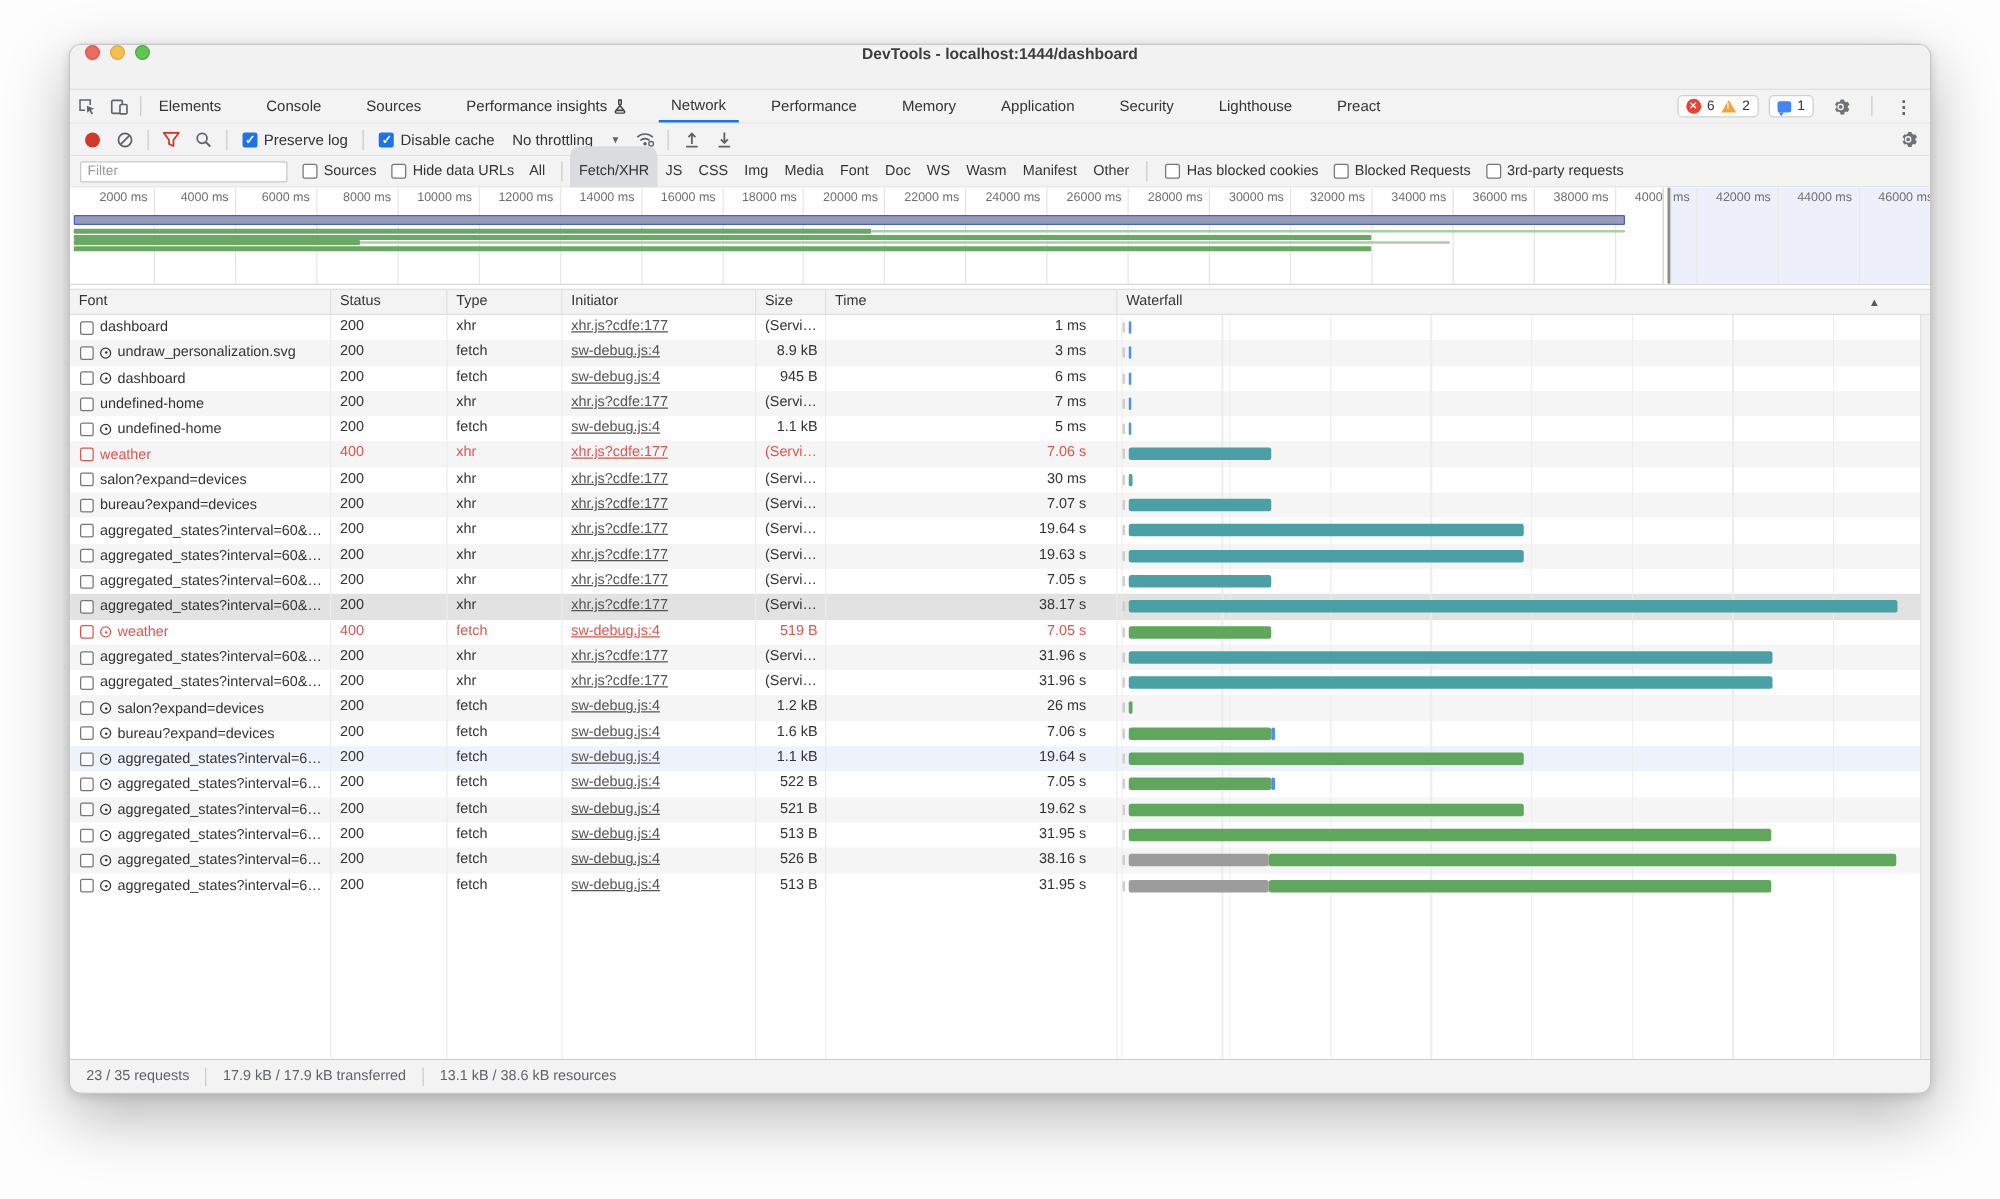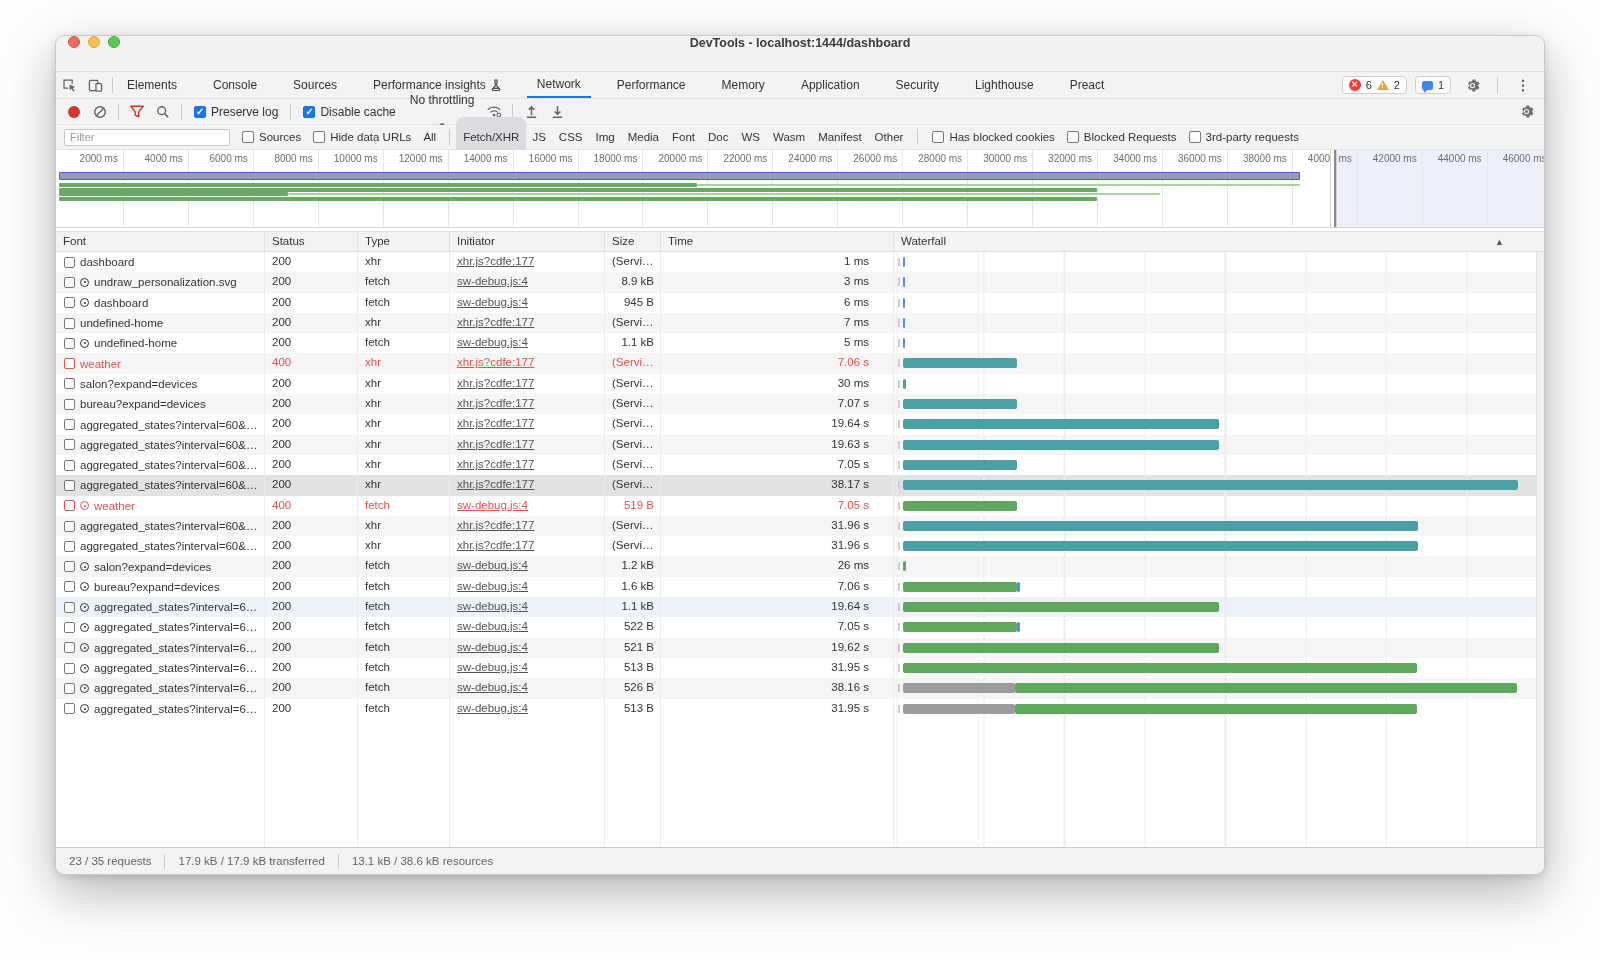--- a/index.html
+++ b/index.html
@@ -36,21 +36,21 @@
   .badge-num { font-size:11px; color:#333; }
 
   
   .toolbar { height:26px; background:#f3f3f3; border-bottom:1px solid #e3e3e3; display:flex; align-items:center; gap:2px; padding:0 6px; font-size:12px; color:#333; flex:0 0 auto; }
   .tbtn { width:24px; height:22px; display:flex; align-items:center; justify-content:center; cursor:pointer; border-radius:2px; }
   .recdot { width:12px; height:12px; border-radius:50%; background:#d0382e; }
   .cbrow { display:flex; align-items:center; gap:5px; margin:0 6px; cursor:pointer; white-space:nowrap; }
   .cb { width:12px; height:12px; border:1px solid #767676; border-radius:2px; background:#fff; flex:0 0 auto; }
   .cb.on { background:#1a73e8; border-color:#1a73e8; position:relative; }
   .cb.on:after { content:"✓"; position:absolute; left:1px; top:-1px; color:#fff; font-size:10px; font-weight:bold; }
-  .throttle { display:flex; align-items:center; gap:14px; margin:0 6px; cursor:pointer;flex-direction:column; }
+  .throttle { display:flex; align-items:center; gap:14px; margin:0 6px; cursor:pointer; }
   .caret { font-size:8px; color:#5f6368; }
   .toolbar .spacer { flex:1; }
 
   
   .filterbar { height:25px; background:#f3f3f3; border-bottom:1px solid #e3e3e3; display:flex; align-items:center; padding:0 8px; font-size:11.5px; color:#333; gap:12px; flex:0 0 auto; }
   .filter-input { width:166px; height:17px; border:1px solid #c9c9c9; border-radius:2px; background:#fff; font-size:11px; padding:0 5px; color:#333; font-family:"Liberation Sans",sans-serif; }
   .filter-input::placeholder { color:#9a9a9a; }
   .pills { display:flex; align-items:center; gap:13px; }
   .pill { cursor:pointer; white-space:nowrap; }
   .pill.sel { background:#dadce0; border-radius:8px; padding:14px 7px; margin:-2px -7px; }

